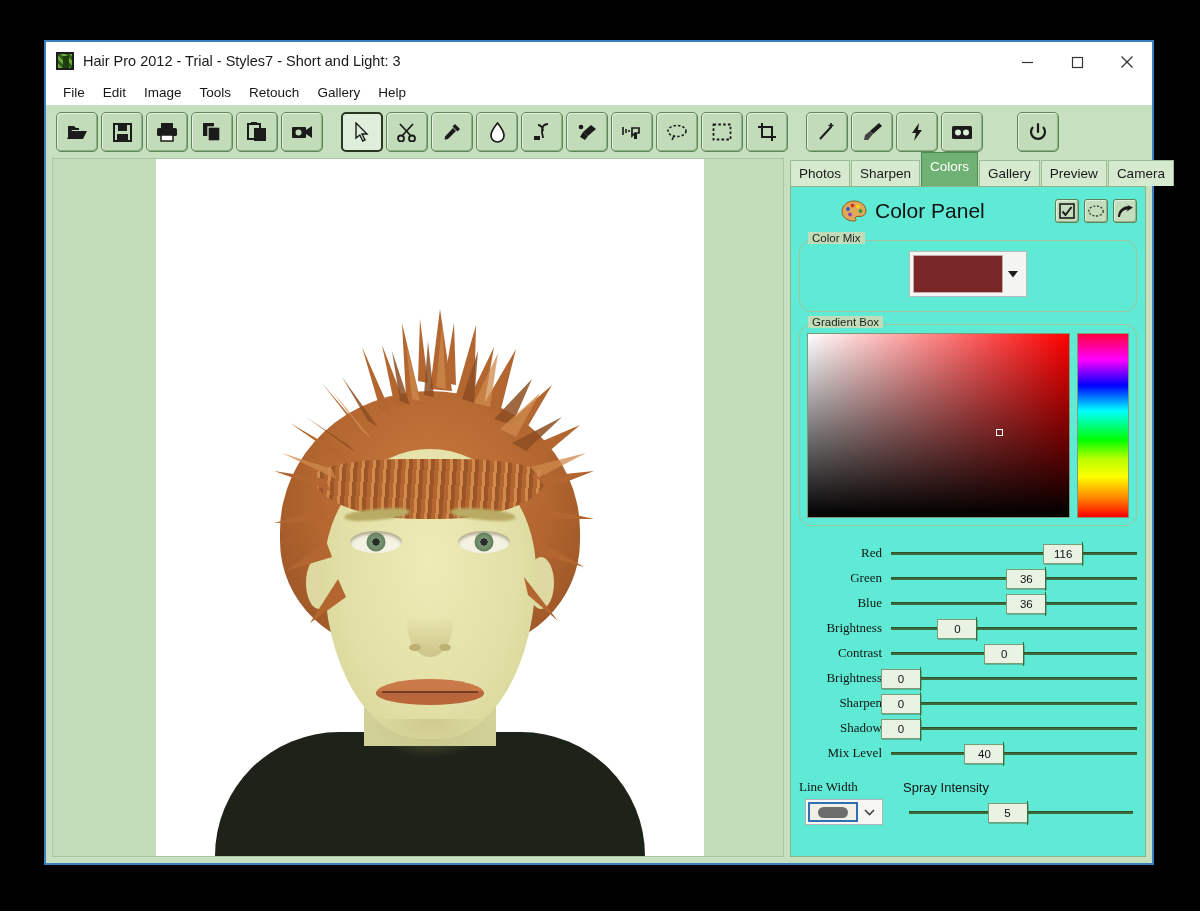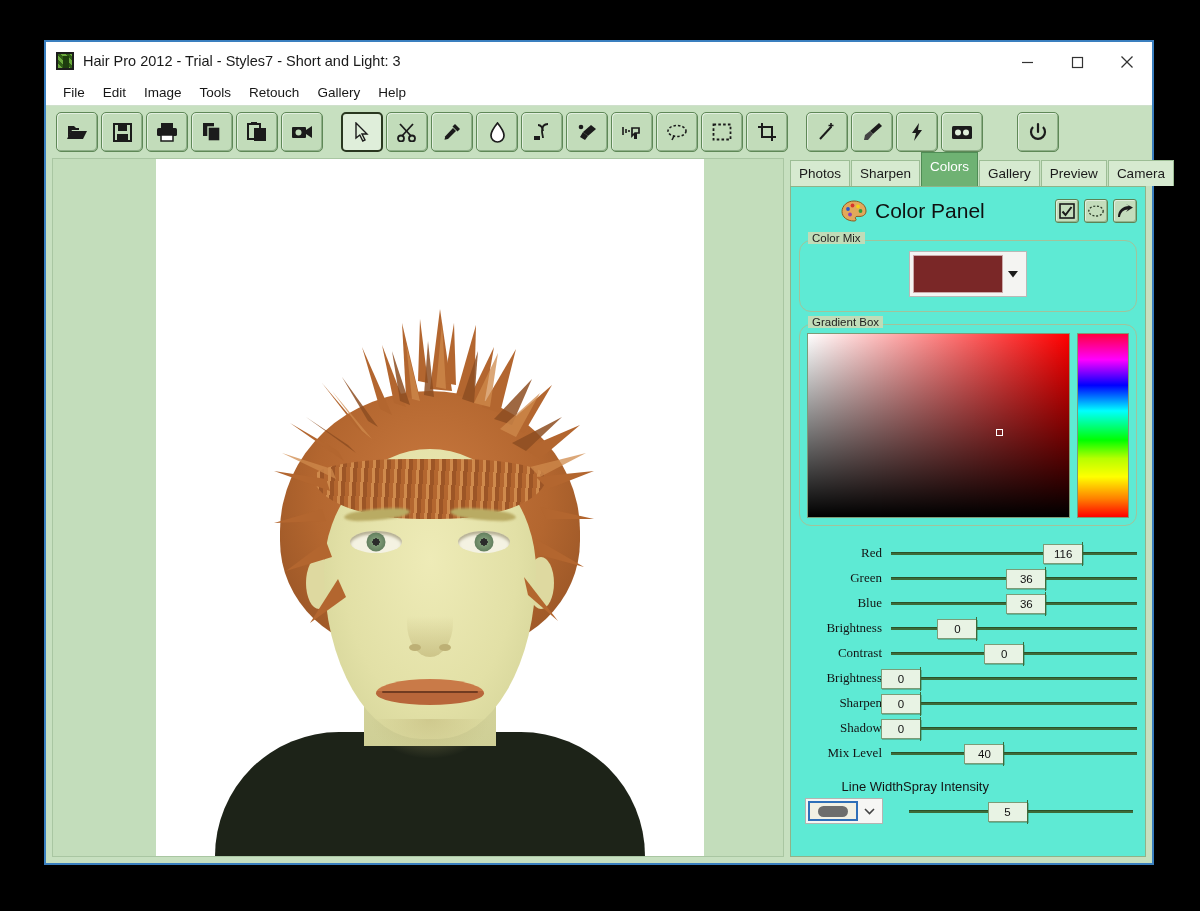--- a/index.html
+++ b/index.html
@@ -305,22 +305,22 @@
   }
   .slider-thumb::after{
     content:""; position:absolute; right:-1px; top:-3px;
     width:1px; height:24px; background:#3c6b39;
   }
 
   
   #bottom-controls { margin-top: 14px; }
   #bottom-labels { display: flex; align-items: center; }
   #linewidth-label {
-    width: 104px; flex: 0 0 104px; text-align: right;
-    font-size: 13px; color: #141414;
+    width: 104px; flex: 0 0 104px; text-align: left;
+    font-size: 13px; color: #141414; font-family: Liberation Serif, serif;
   }
   #spray-label {
     flex: 1 1 auto; 
     font-size: 13px; color: #141414;
   }
   #bottom-row { display: flex; align-items: center; margin-top: 4px; }
   #linewidth-select {
     width: 78px; height: 26px; margin-left: 6px;
     background: #f6f6f4; border: 1px solid #b4b4b2;
     display: flex; align-items: center; padding: 2px;

